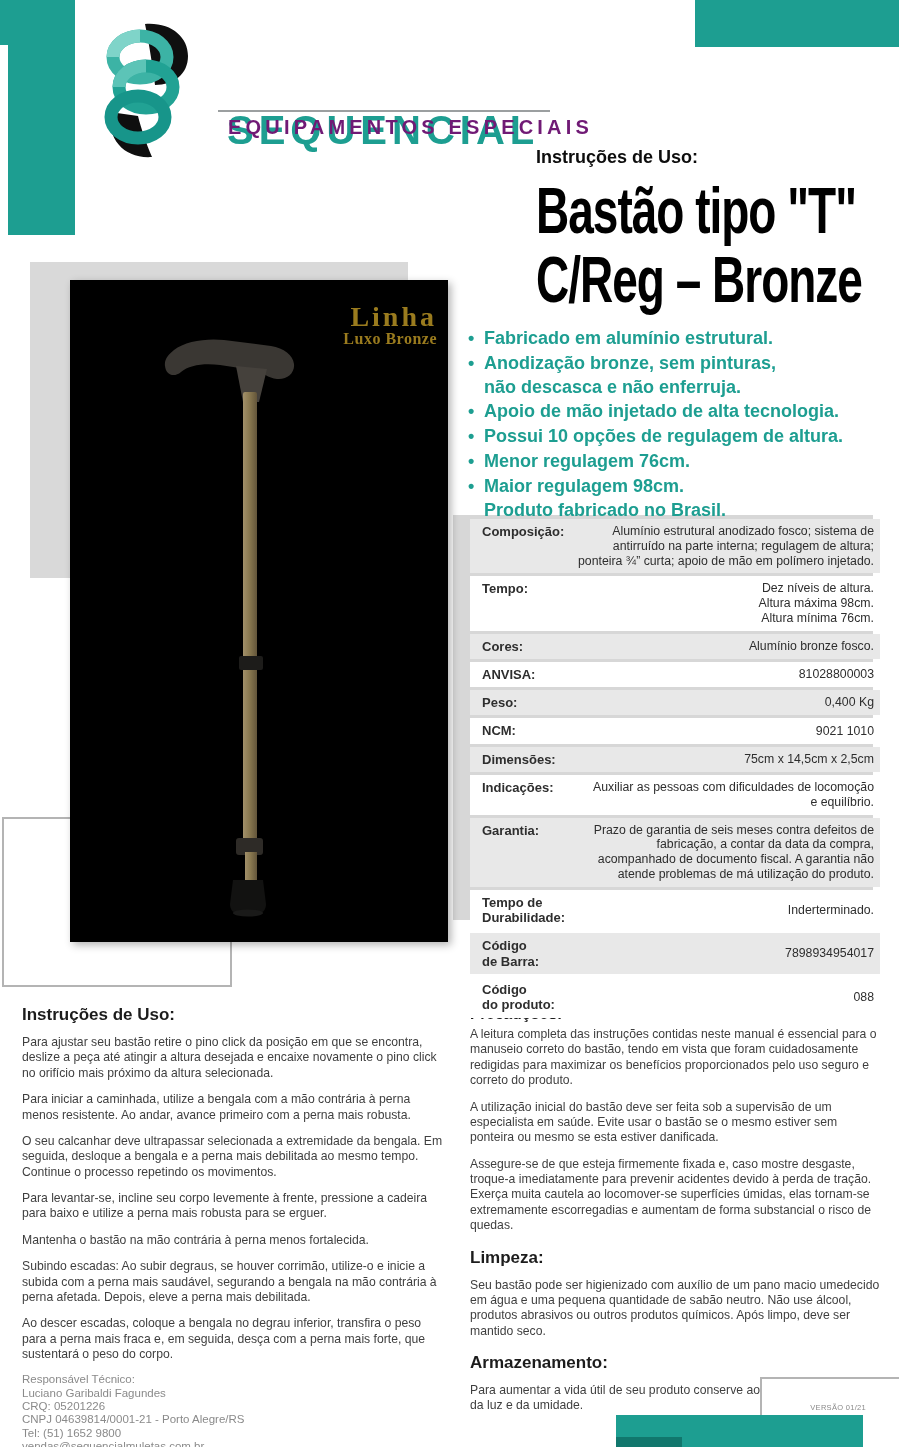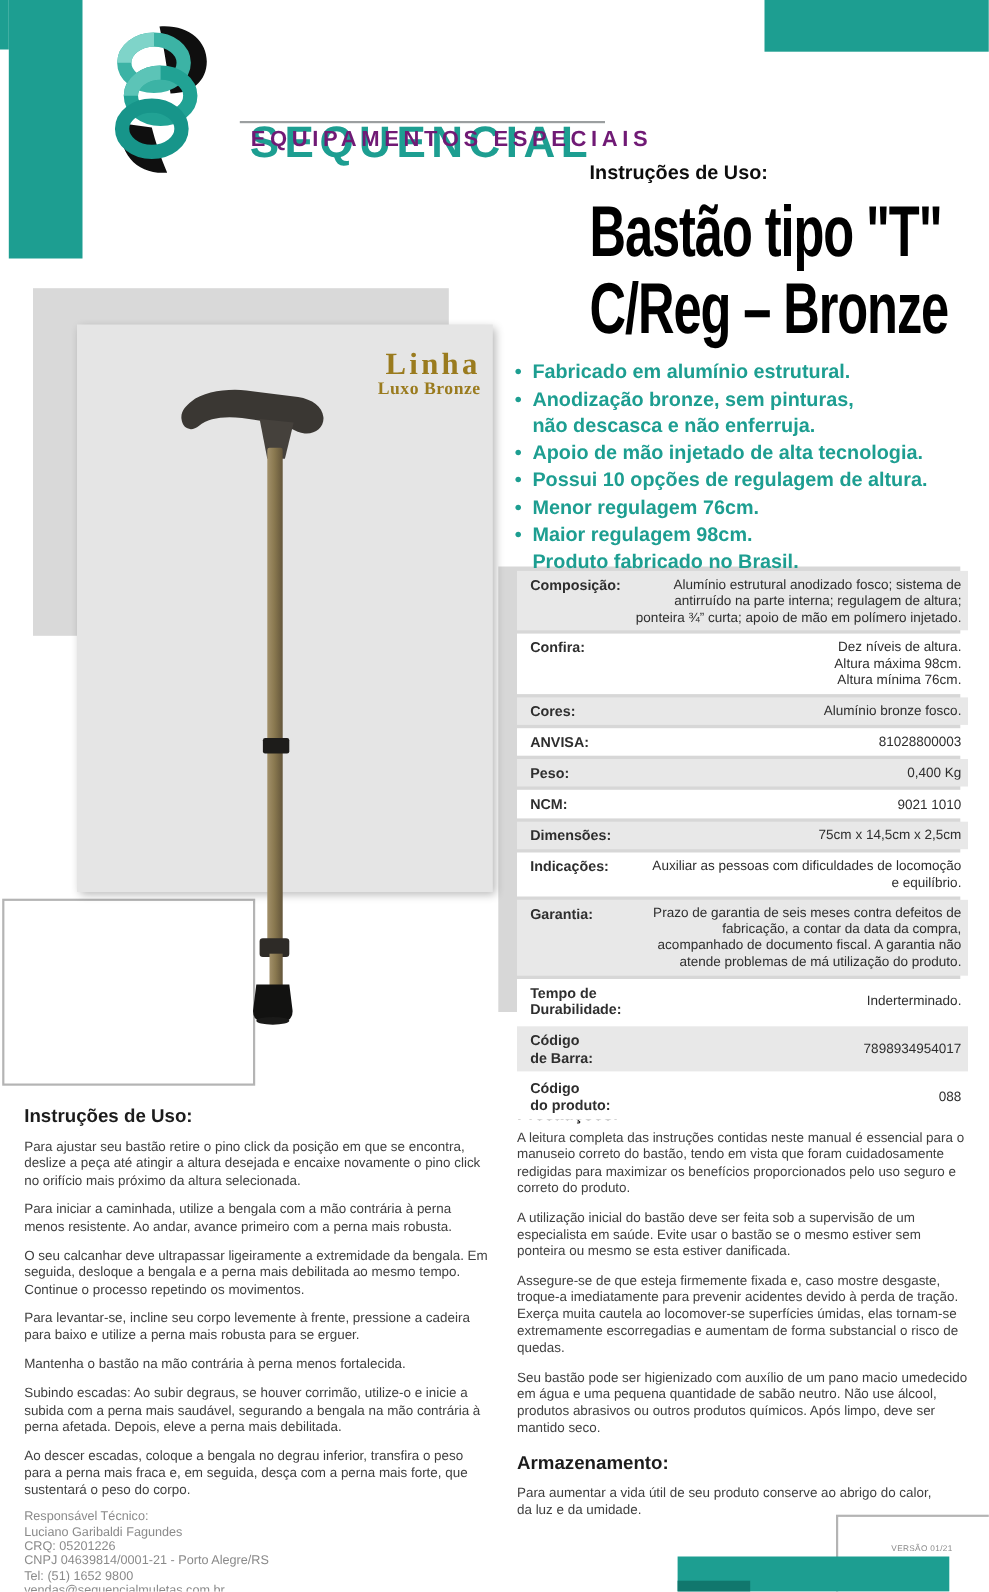--- a/index.html
+++ b/index.html
@@ -20,21 +20,21 @@
 
   .eyebrow{position:absolute;left:536px;top:147px;font-size:18px;font-weight:bold;color:#0d0d0d;}
   .title{position:absolute;left:536px;top:176px;font-size:46px;font-weight:bold;color:#000;
          line-height:1.06;letter-spacing:-1px;white-space:pre-line;
          transform:scaleY(1.42);transform-origin:top left;}
 
   
   .panel-gray{position:absolute;left:30px;top:262px;width:378px;height:316px;background:var(--panel-gray,#d9d9d9);z-index:0;}
   .outlined-left{position:absolute;left:2px;top:817px;width:226px;height:166px;background:#fff;
                  border:2px solid #b4b4b4;z-index:1;}
-  .card{position:absolute;left:70px;top:295px;width:378px;height:516px;background:#e5e5e5;
+  .card{position:absolute;left:70px;top:280px;width:378px;height:662px;background:#000000;
         box-shadow:3px 3px 8px rgba(0,0,0,.3);z-index:2;}
   .linha{position:absolute;right:11px;top:24px;text-align:right;
          font-family:"Liberation Serif",serif;font-weight:bold;color:var(--gold,#9a7b1e);}
   .linha-l1{font-size:28px;line-height:.95;letter-spacing:3px;}
   .linha-l2{font-size:16px;line-height:1;letter-spacing:.5px;}
   .cane{position:absolute;left:0;top:0;width:378px;height:662px;}
 
   
   .features{position:absolute;left:468px;top:327px;width:430px;z-index:1;}
   .feat{display:flex;color:var(--teal,#1d9e91);font-weight:bold;font-size:18px;line-height:1.32;margin-bottom:1px;}
@@ -171,21 +171,21 @@
 
   <div class="backing"></div>
   <div class="spec-table">
 
       <div class="spec-row">
         <span class="spec-label">Composição:</span>
         <span class="spec-value">Alumínio estrutural anodizado fosco; sistema de antirruído na parte interna; regulagem de altura; ponteira ¾” curta; apoio de mão em polímero injetado.</span>
       </div>
 
       <div class="spec-row">
-        <span class="spec-label">Confira:</span>
+        <span class="spec-label">Tempo:</span>
         <span class="spec-value">Dez níveis de altura.
 Altura máxima 98cm.
 Altura mínima 76cm.</span>
       </div>
 
       <div class="spec-row">
         <span class="spec-label">Cores:</span>
         <span class="spec-value">Alumínio bronze fosco.</span>
       </div>
 
@@ -238,21 +238,21 @@
         <span class="spec-value">088</span>
       </div>
     </div>
 
   <div class="left-col">
     <h3 class="sect-heading">Instruções de Uso:</h3>
     <div>
 
     <p class="body-p">Para ajustar seu bastão retire o pino click da posição em que se encontra, deslize a peça até atingir a altura desejada e encaixe novamente o pino click no orifício mais próximo da altura selecionada.</p>
         <p class="body-p">Para iniciar a caminhada, utilize a bengala com a mão contrária à perna menos resistente. Ao andar, avance primeiro com a perna mais robusta.</p>
-        <p class="body-p">O seu calcanhar deve ultrapassar ligeiramente a extremidade da bengala. Em seguida, desloque a bengala e a perna mais debilitada ao mesmo tempo. Continue o processo repetindo os movimentos.</p>
+        <p class="body-p">O seu calcanhar deve ultrapassar selecionada a extremidade da bengala. Em seguida, desloque a bengala e a perna mais debilitada ao mesmo tempo. Continue o processo repetindo os movimentos.</p>
         <p class="body-p">Para levantar-se, incline seu corpo levemente à frente, pressione a cadeira para baixo e utilize a perna mais robusta para se erguer.</p>
         <p class="body-p">Mantenha o bastão na mão contrária à perna menos fortalecida.</p>
         <p class="body-p">Subindo escadas: Ao subir degraus, se houver corrimão, utilize-o e inicie a subida com a perna mais saudável, segurando a bengala na mão contrária à perna afetada. Depois, eleve a perna mais debilitada.</p>
         <p class="body-p">Ao descer escadas, coloque a bengala no degrau inferior, transfira o peso para a perna mais fraca e, em seguida, desça com a perna mais forte, que sustentará o peso do corpo.</p>
       </div>
     <div class="contact">
 
     <div class="contact-line">Responsável Técnico:</div>
         <div class="contact-line">Luciano Garibaldi Fagundes</div>
         <div class="contact-line">CRQ: 05201226</div>
@@ -264,20 +264,21 @@
   </div>
 
   <div class="right-col">
     <h3 class="sect-heading tight">Precauções:</h3>
     <div>
 
     <p class="body-p">A leitura completa das instruções contidas neste manual é essencial para o manuseio correto do bastão, tendo em vista que foram cuidadosamente redigidas para maximizar os benefícios proporcionados pelo uso seguro e correto do produto.</p>
         <p class="body-p">A utilização inicial do bastão deve ser feita sob a supervisão de um especialista em saúde. Evite usar o bastão se o mesmo estiver sem ponteira ou mesmo se esta estiver danificada.</p>
         <p class="body-p">Assegure-se de que esteja firmemente fixada e, caso mostre desgaste, troque-a imediatamente para prevenir acidentes devido à perda de tração. Exerça muita cautela ao locomover-se superfícies úmidas, elas tornam-se extremamente escorregadias e aumentam de forma substancial o risco de quedas.</p>
       </div>
+    <h3 class="sect-heading" style="margin-top:14px;">Limpeza:</h3>
     <p class="body-p">Seu bastão pode ser higienizado com auxílio de um pano macio umedecido em água e uma pequena quantidade de sabão neutro. Não use álcool, produtos abrasivos ou outros produtos químicos. Após limpo, deve ser mantido seco.</p>
     <h3 class="sect-heading" style="margin-top:14px;">Armazenamento:</h3>
     <p class="body-p" style="white-space:pre-line;">Para aumentar a vida útil de seu produto conserve ao abrigo do calor,
 da luz e da umidade.</p>
   </div>
 
   <div class="outlined-br"></div>
   <div class="version">VERSÃO 01/21</div>
   <div class="teal-br"></div>
   <div class="teal-br-dark"></div>

